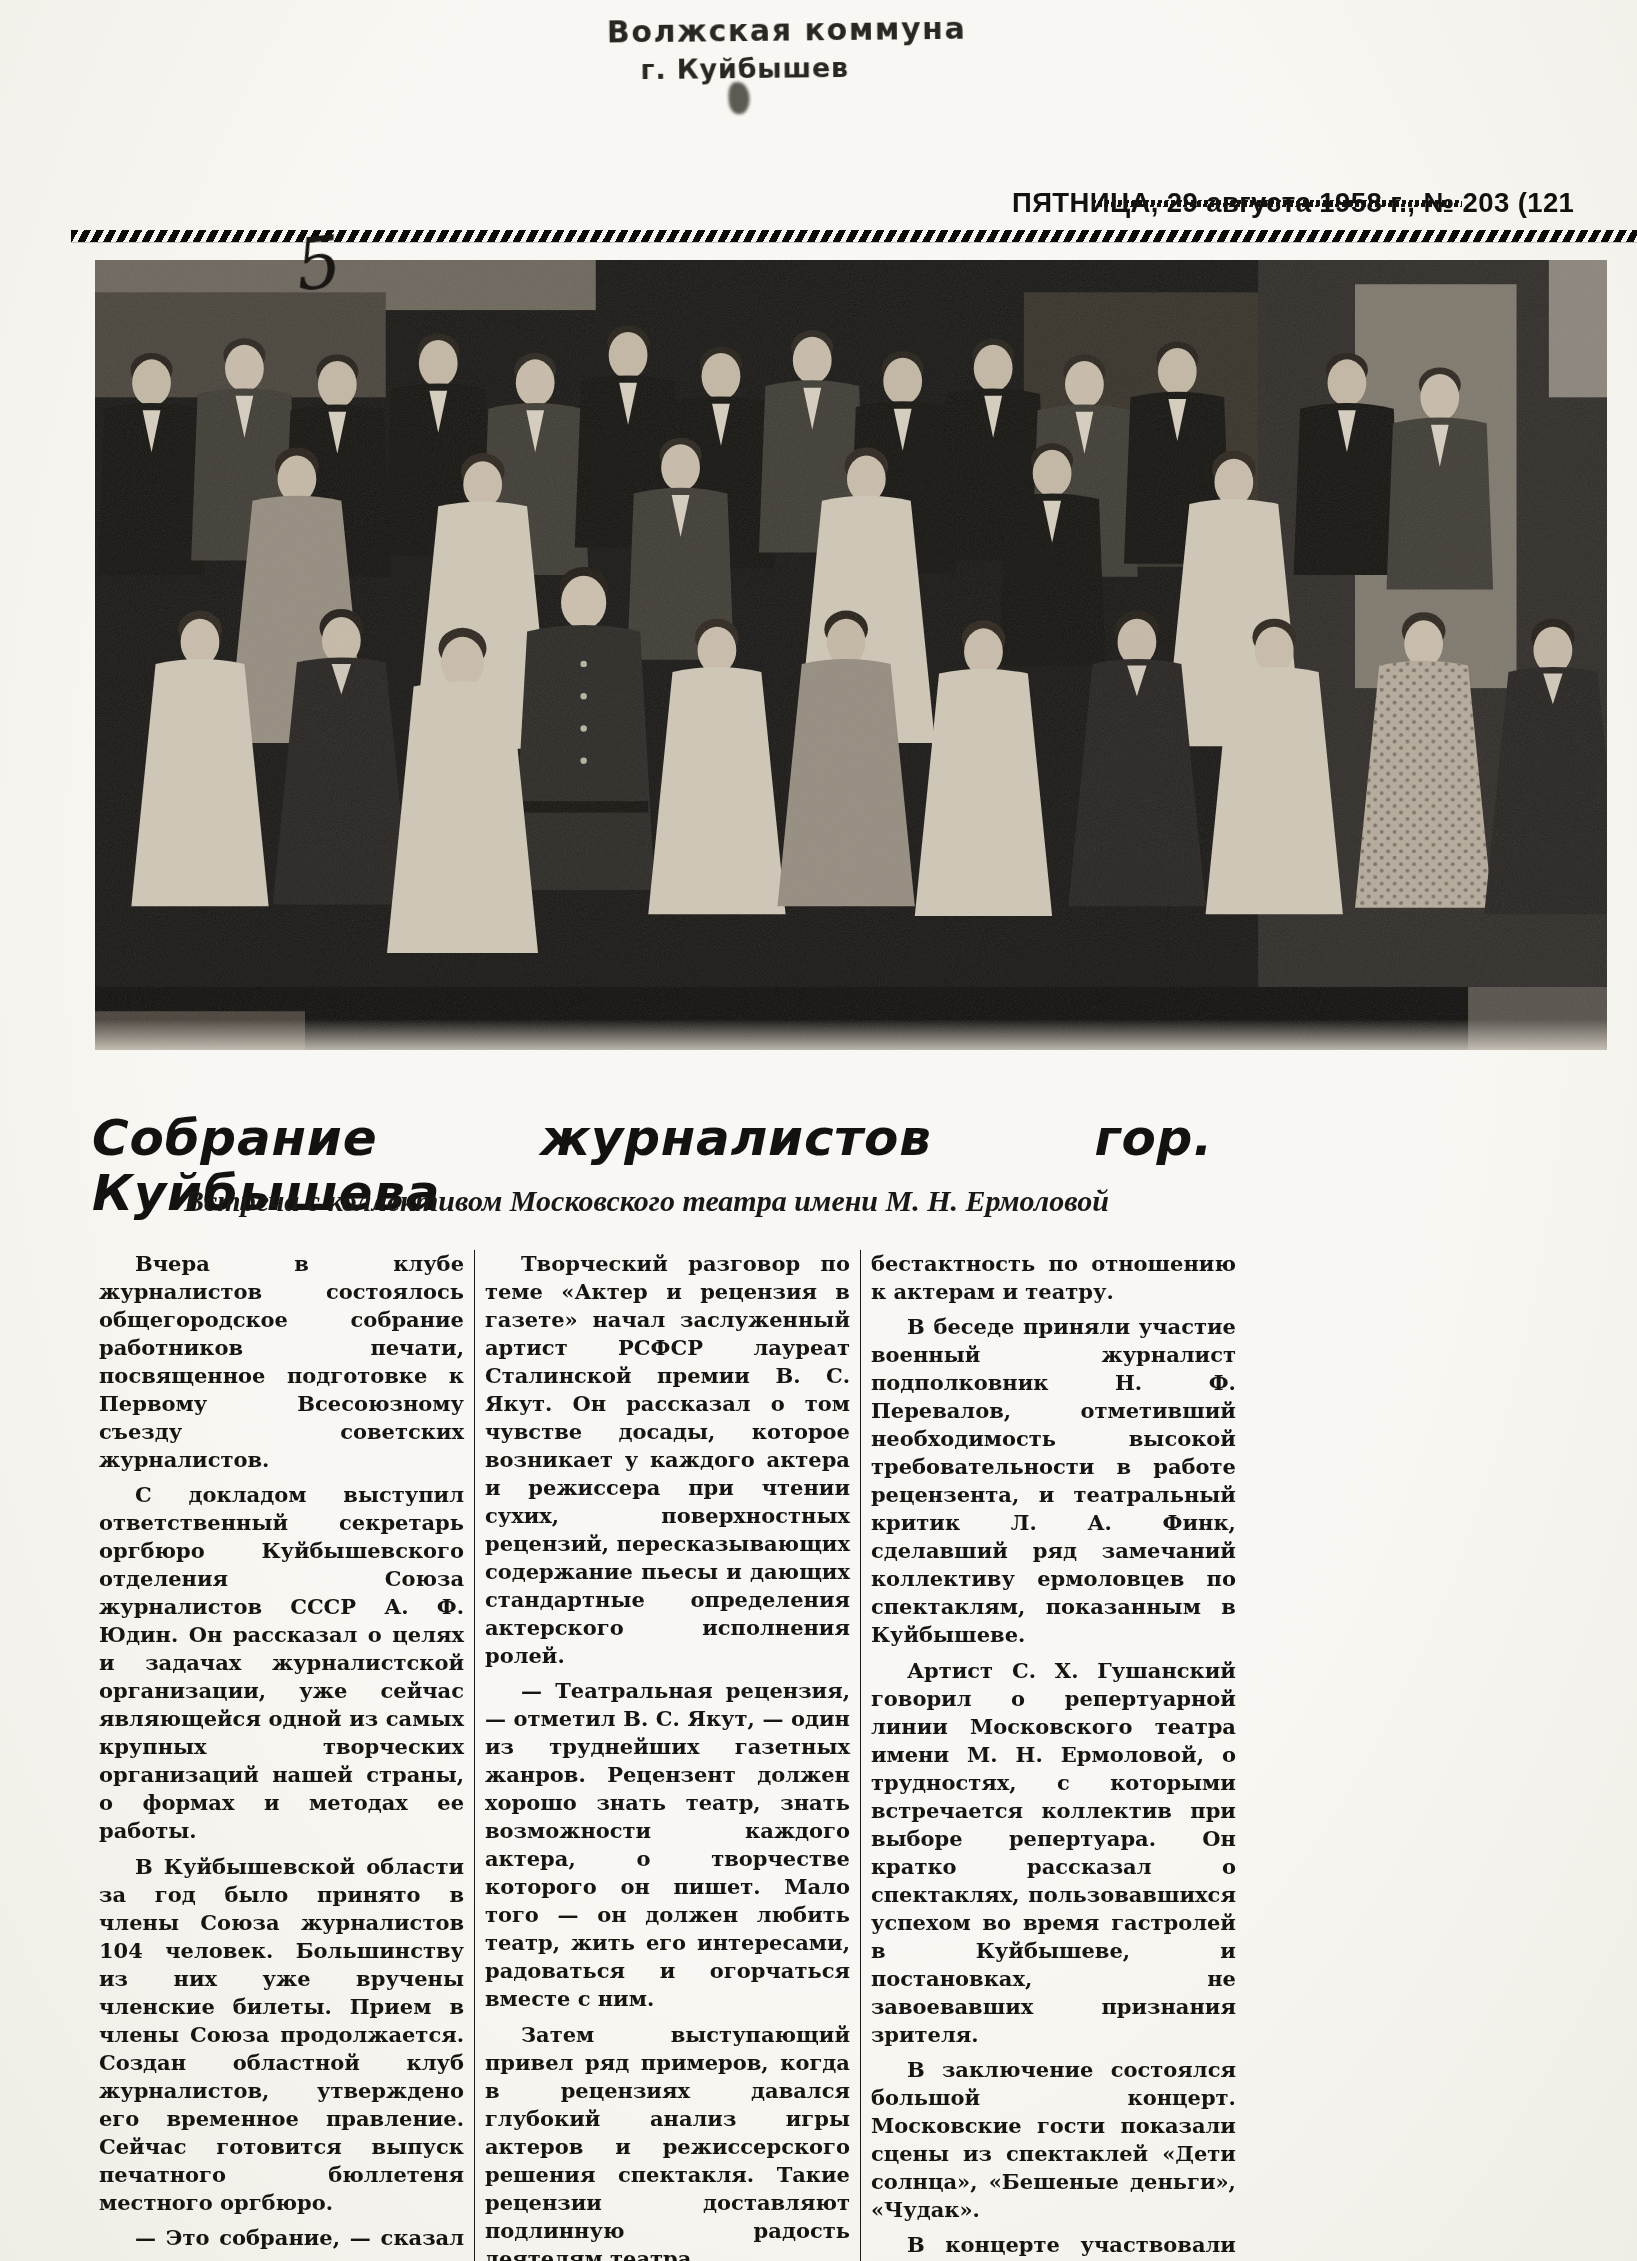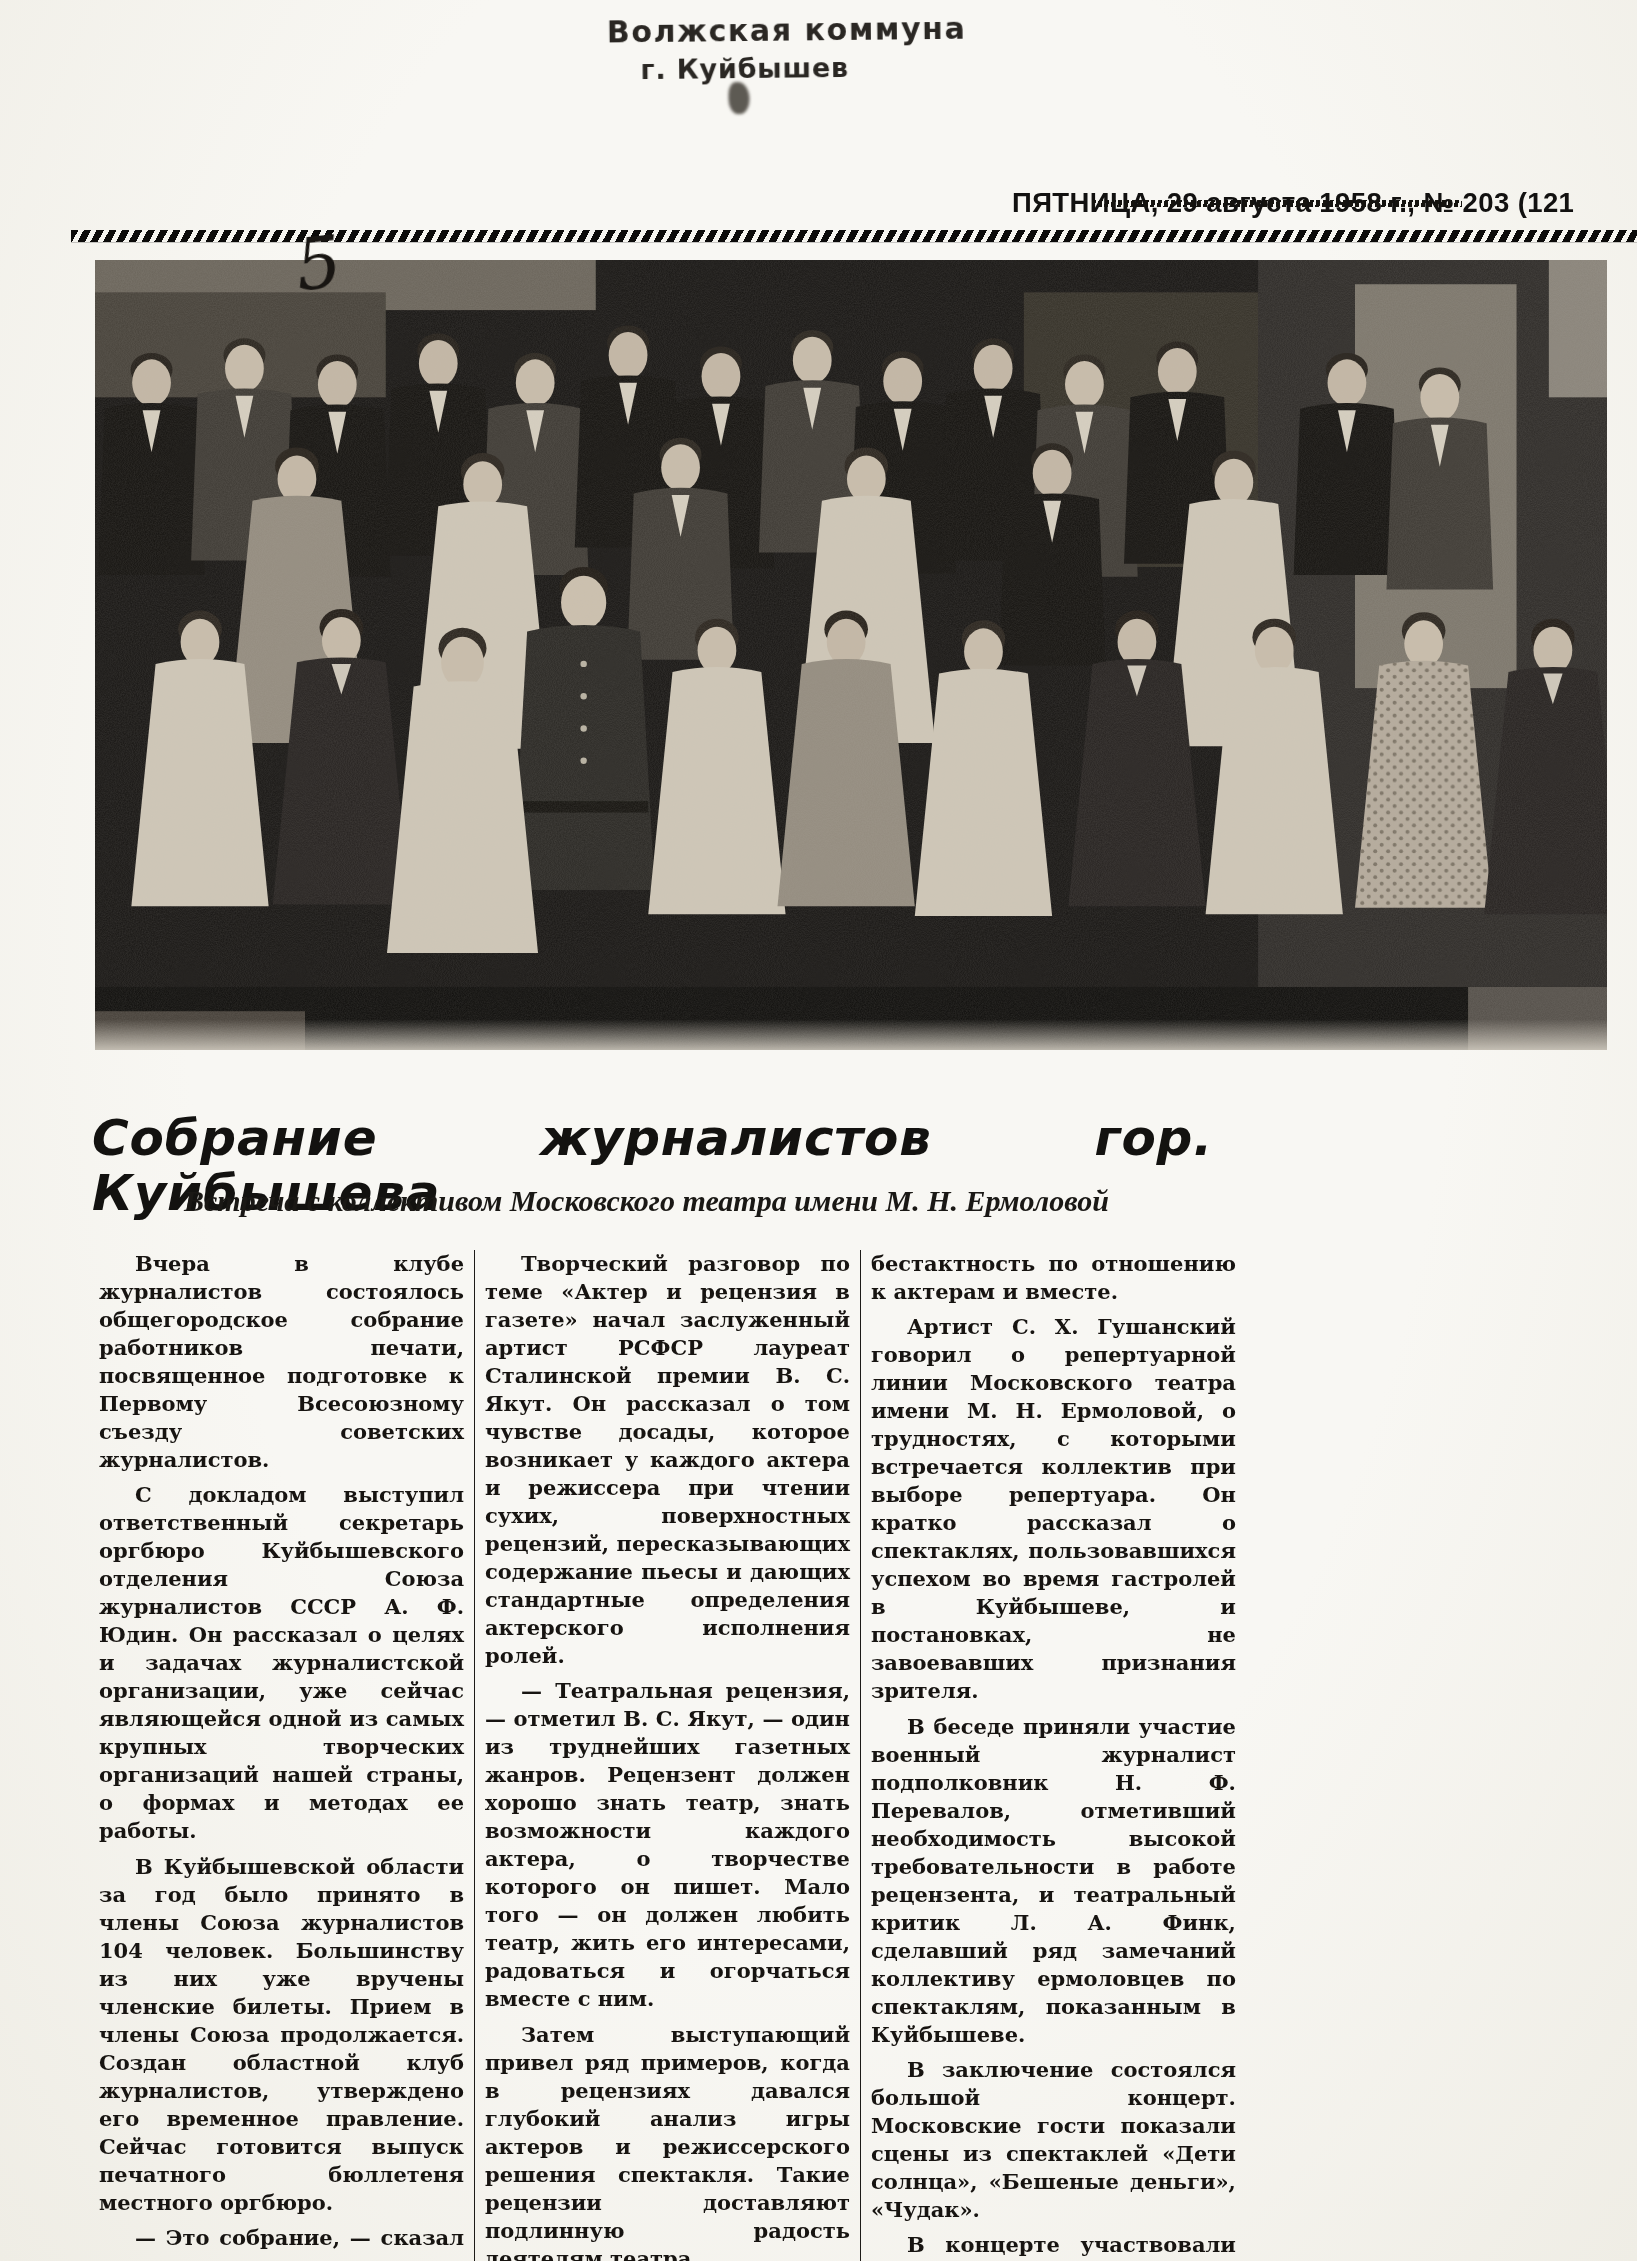--- a/index.html
+++ b/index.html
@@ -220,23 +220,23 @@
     <div class="col">
       <p>Творческий разговор по теме «Актер и рецензия в газете» начал заслуженный артист РСФСР лауреат Сталинской премии В. С. Якут. Он рассказал о том чувстве досады, которое возникает у каждого актера и режиссера при чтении сухих, поверхностных рецензий, пересказывающих содержание пьесы и дающих стандартные определения актерского исполнения ролей.</p>
       <p>— Театральная рецензия, — отметил В. С. Якут, — один из труднейших газетных жанров. Рецензент должен хорошо знать театр, знать возможности каждого актера, о творчестве которого он пишет. Мало того — он должен любить театр, жить его интересами, радоваться и огорчаться вместе с ним.</p>
       <p>Затем выступающий привел ряд примеров, когда в рецензиях давался глубокий анализ игры актеров и режиссерского решения спектакля. Такие рецензии доставляют подлинную радость деятелям театра.</p>
 
     </div>
 
     <div class="colrule"></div>
 
     <div class="col">
-      <p class="cont">бестактность по отношению к актерам и вместе.</p>
+      <p class="cont">бестактность по отношению к актерам и театру.</p>
+      <p>В беседе приняли участие военный журналист подполковник Н. Ф. Перевалов, отметивший необходимость высокой требовательности в работе рецензента, и театральный критик Л. А. Финк, сделавший ряд замечаний коллективу ермоловцев по спектаклям, показанным в Куйбышеве.</p>
       <p>Артист С. Х. Гушанский говорил о репертуарной линии Московского театра имени М. Н. Ермоловой, о трудностях, с которыми встречается коллектив при выборе репертуара. Он кратко рассказал о спектаклях, пользовавшихся успехом во время гастролей в Куйбышеве, и постановках, не завоевавших признания зрителя.</p>
-      <p>В беседе приняли участие военный журналист подполковник Н. Ф. Перевалов, отметивший необходимость высокой требовательности в работе рецензента, и театральный критик Л. А. Финк, сделавший ряд замечаний коллективу ермоловцев по спектаклям, показанным в Куйбышеве.</p>
       <p>В заключение состоялся большой концерт. Московские гости показали сцены из спектаклей «Дети солнца», «Бешеные деньги», «Чудак».</p>
       <p>В концерте участвовали заслуженные артисты РСФСР Л. П. Галлис, В. С. Якут, И. И. Соловьев, Д. П. Фивейский, Ф. Г. Корчагин, артисты С. Х. Гушанский, О. В. Николаева, О. Б. Смирнов, П. А. Шальнов, В. В. Полонская, В. Д. Левит, Е. М. Бамдасова, Е. П. Кононенко и артисты оркестра В. А. Канкин и В. А. Андреев.</p>
 
     </div>
 
   </div>
 </div>
 
 
 </body></html>

